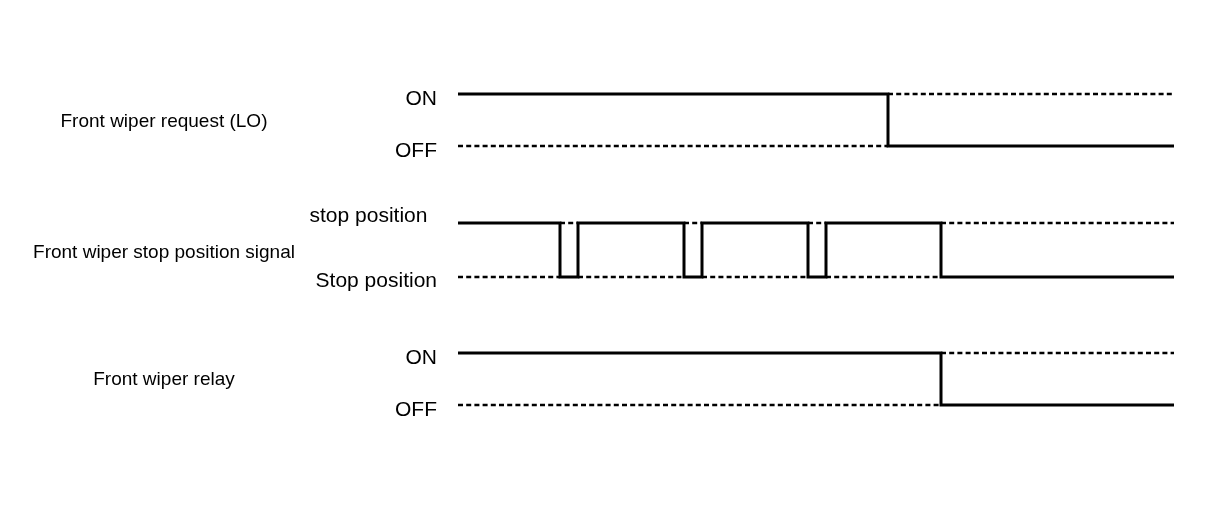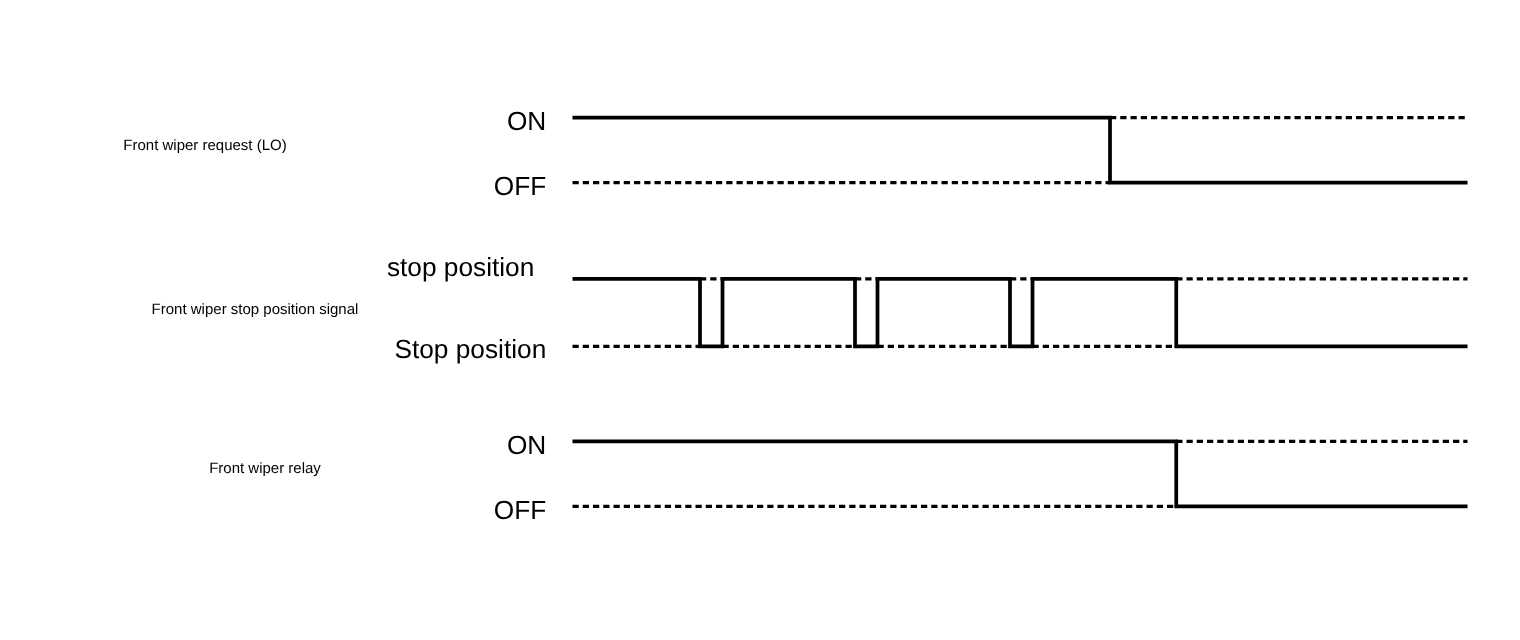--- a/index.html
+++ b/index.html
@@ -18,21 +18,21 @@
   #diagram-root {
     position: absolute;
     left: 0;
     top: 0;
     width: 1216px;
     height: 512px;
   }
   .signal-name {
     position: absolute;
     text-align: center;
-    font-size: 12px;
+    font-size: 19px;
     line-height: 1.25;
     color: #000;
     white-space: nowrap;
   }
   .state-label {
     position: absolute;
     text-align: right;
     font-size: 21px;
     line-height: 1.25;
     color: #000;
@@ -66,25 +66,25 @@
 </style>
 </head>
 <body>
 
 <div id="diagram-root">
 
   <div class="signal-name" style="left:0; width:328px; top:109px;">
     <span>Front wiper request (LO)</span>
   </div>
 
-  <div class="signal-name" style="left:0; width:328px; top:240px;padding-left:40px;">
+  <div class="signal-name" style="left:0; width:328px; top:240px;">
     <span>Front wiper stop position signal</span>
   </div>
 
-  <div class="signal-name" style="left:0; width:328px; top:367px;padding-left:48px;">
+  <div class="signal-name" style="left:0; width:328px; top:367px;">
     <span>Front wiper relay</span>
   </div>
 
   <div class="state-label" style="left:300px; width:137px; top:85px;">
     <span>ON</span>
   </div>
   <div class="state-label" style="left:300px; width:137px; top:137px;">
     <span>OFF</span>
   </div>
 

